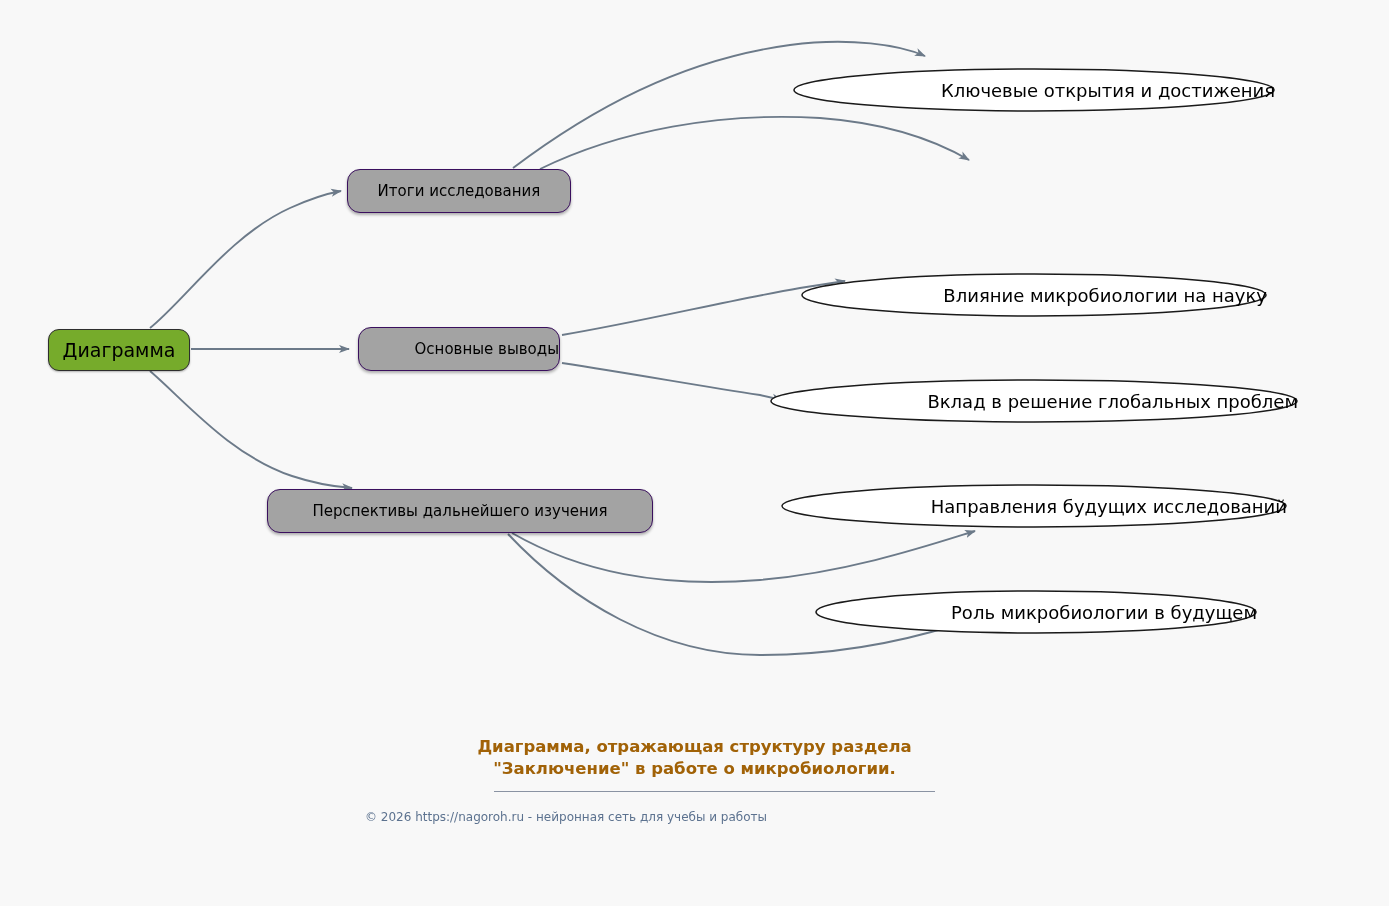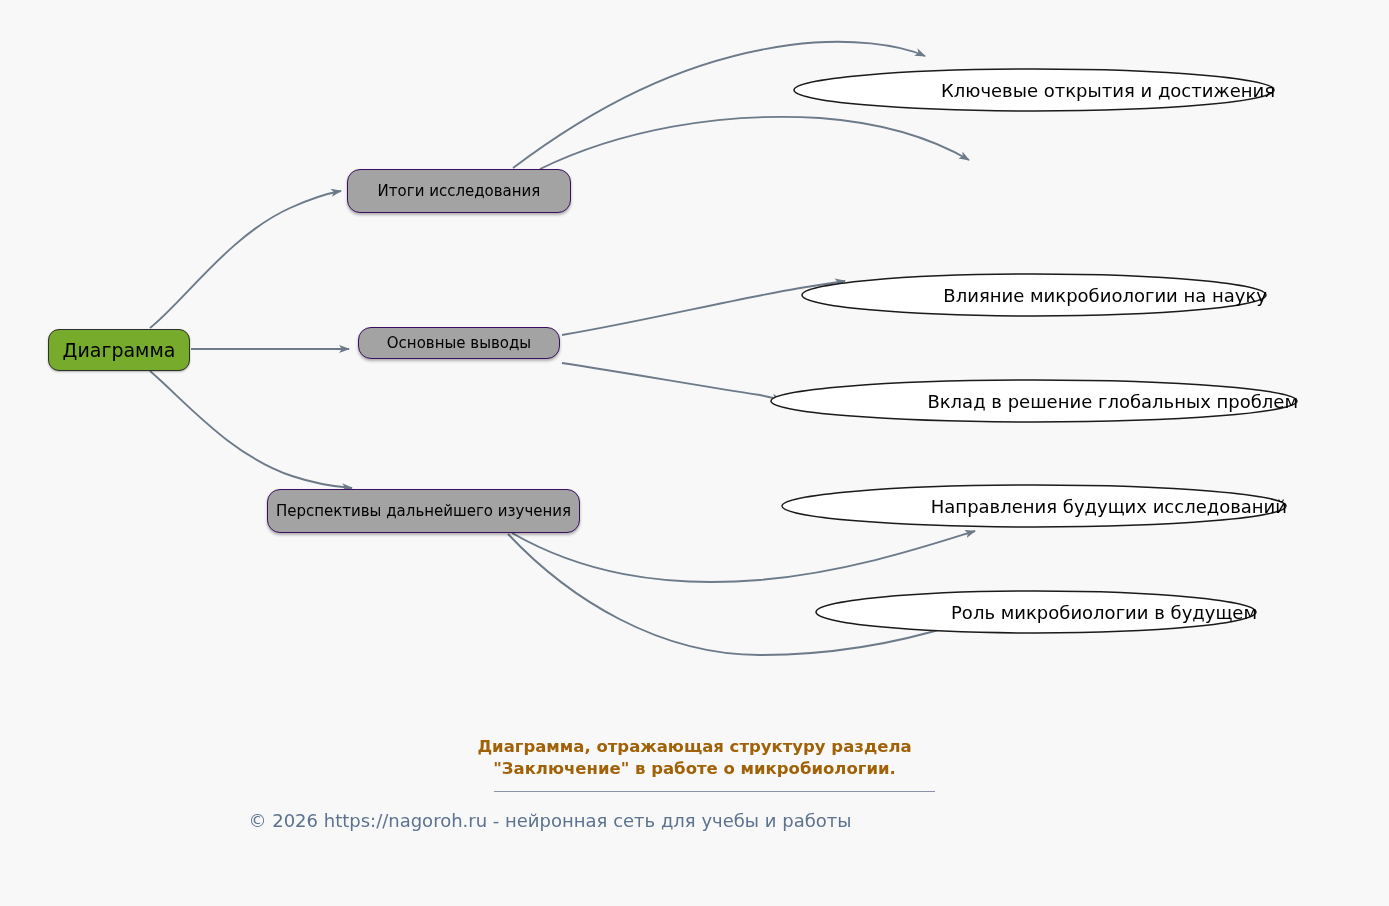--- a/index.html
+++ b/index.html
@@ -81,25 +81,25 @@
     font-size: 16.5px;
     line-height: 23px;
   }
   .rule {
     position: absolute;
     height: 0;
     border-top: 1.3px solid #8a93a3;
   }
   .footer {
     position: absolute;
-    left: 0;
+    left: 16px;
     width: 1100px;
     text-align: center;
     color: #5c728f;
-    font-size: 18px;
+    font-size: 12px;
   }
 </style>
 </head>
 <body>
 
 <div id="canvas">
 
   <svg class="edges" viewBox="0 0 1389 906">
     <defs>
       <marker id="arrow" markerWidth="11" markerHeight="9" refX="10" refY="4.5" orient="auto" markerUnits="userSpaceOnUse">
@@ -127,25 +127,25 @@
   </svg>
 
   <div class="node node-root" style="left:48px; top:329px; width:142px; height:42px;">
     <span>Диаграмма</span>
   </div>
 
   <div class="node node-branch" style="left:347px; top:169px; width:224px; height:44px;">
     <span>Итоги исследования</span>
   </div>
 
-  <div class="node node-branch" style="left:358px; top:327px; width:202px; height:32px;">
+  <div class="node node-branch" style="left:358px; top:327px; width:202px; height:44px;justify-content:flex-end;">
     <span>Основные выводы</span>
   </div>
 
-  <div class="node node-branch" style="left:267px; top:489px; width:313px; height:44px;">
+  <div class="node node-branch" style="left:267px; top:489px; width:386px; height:44px;">
     <span>Перспективы дальнейшего изучения</span>
   </div>
 
   <div class="node node-leaf" style="left:793px; top:68px; width:482px; height:44px;">
     <svg class="leaf-ellipse" viewBox="0 0 482 44" preserveAspectRatio="none">
       <ellipse cx="241" cy="22" rx="240" ry="21"></ellipse>
     </svg>
     <span class="leaf-label">Ключевые открытия и достижения</span>
   </div>
 

